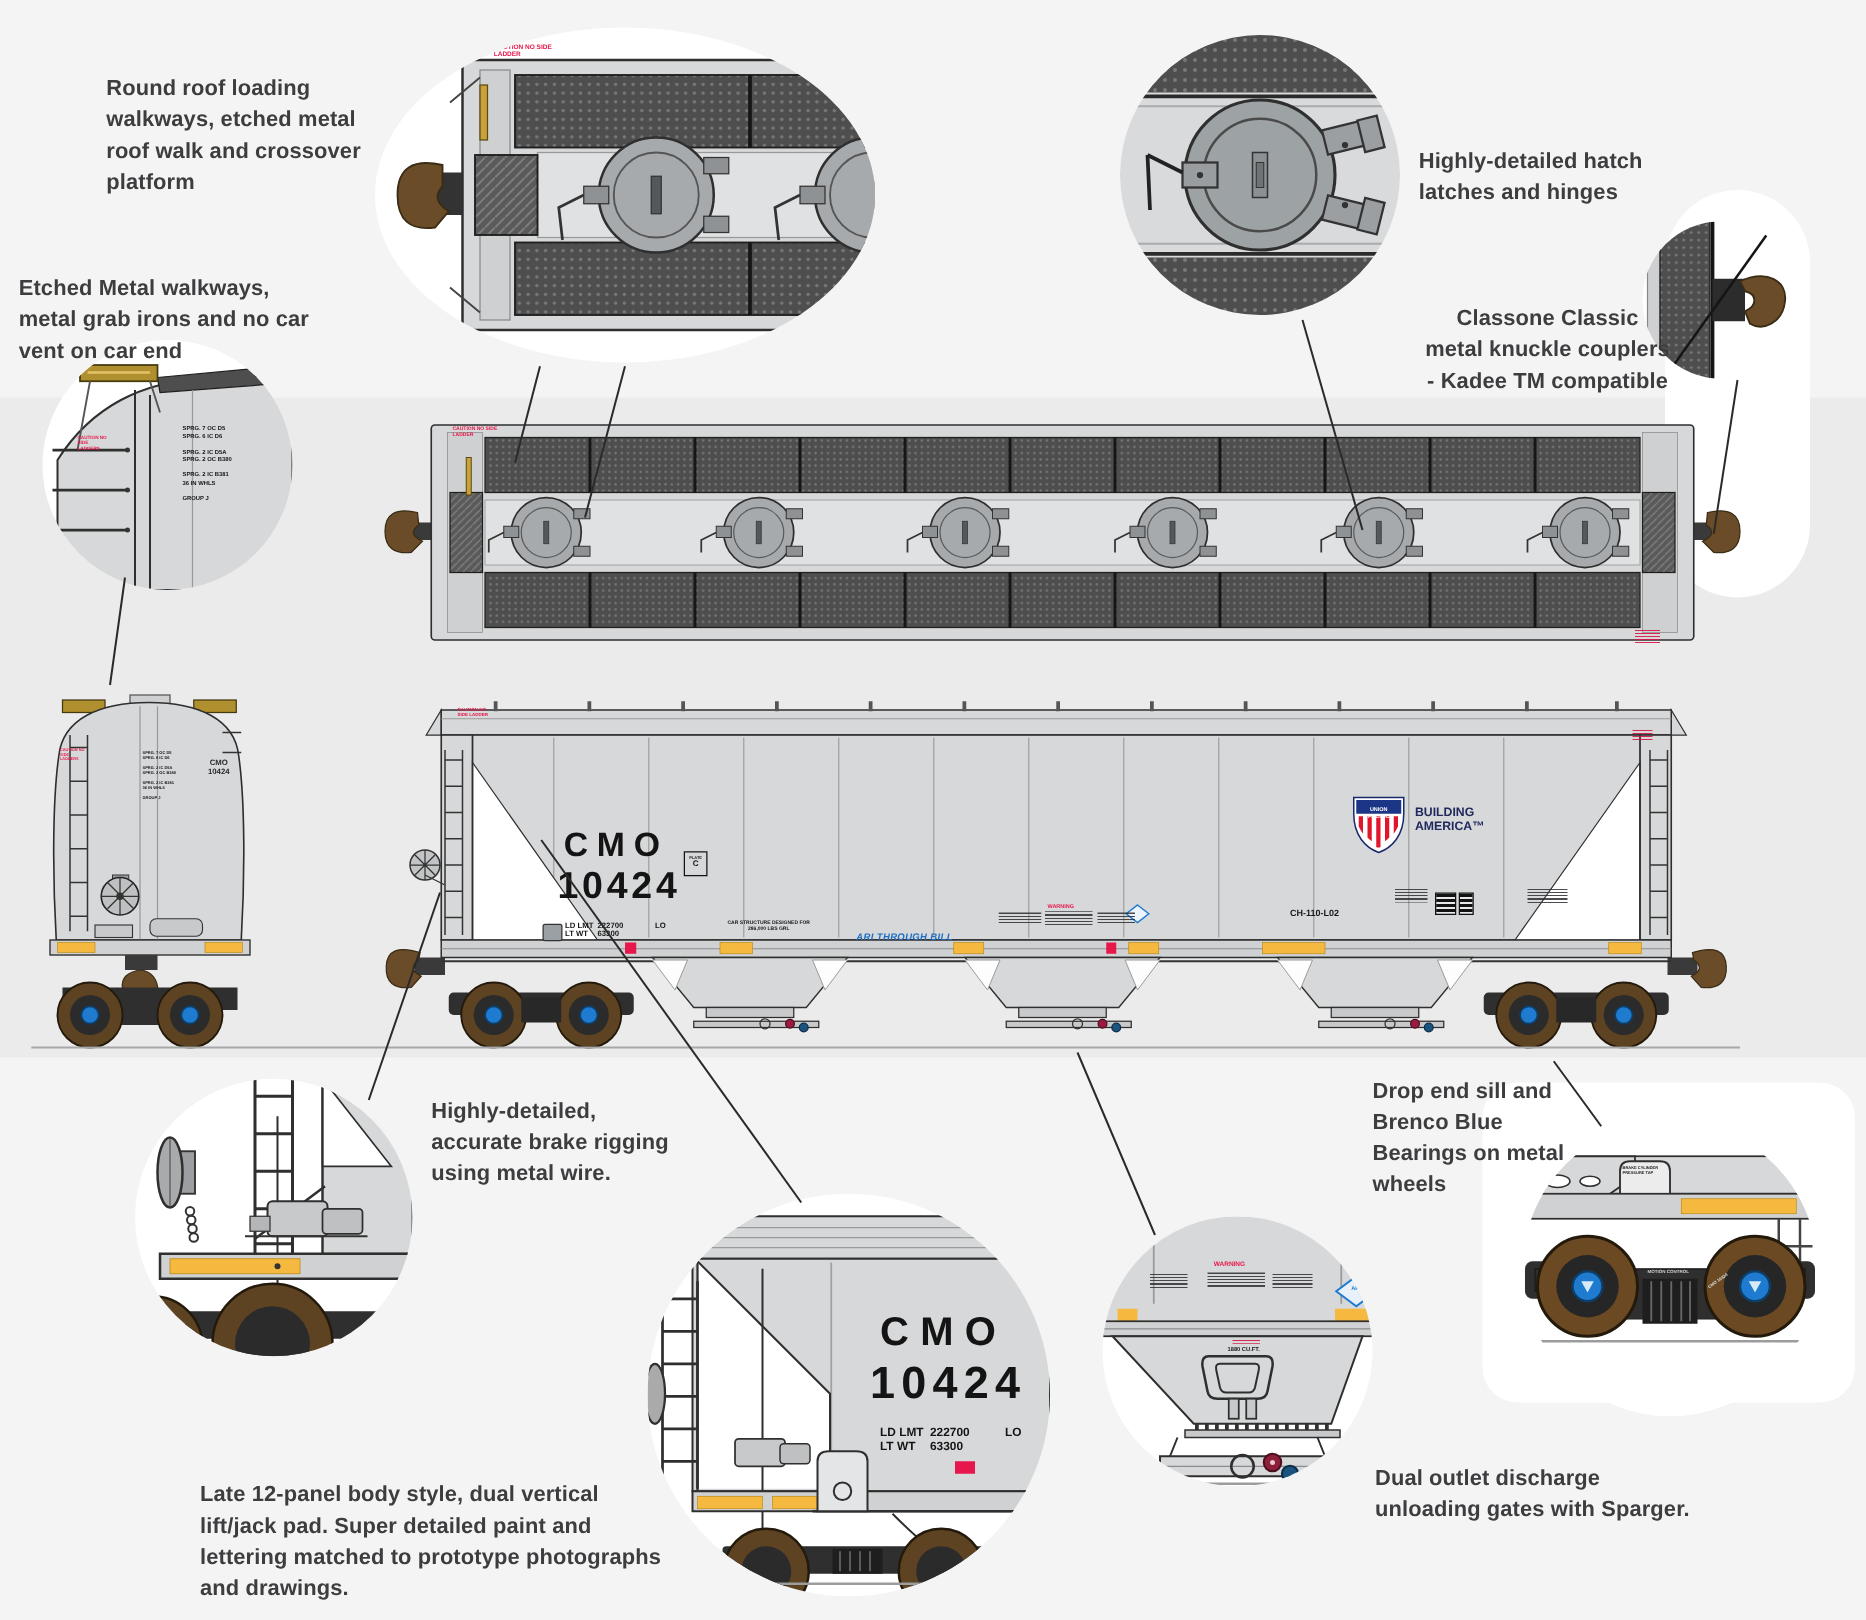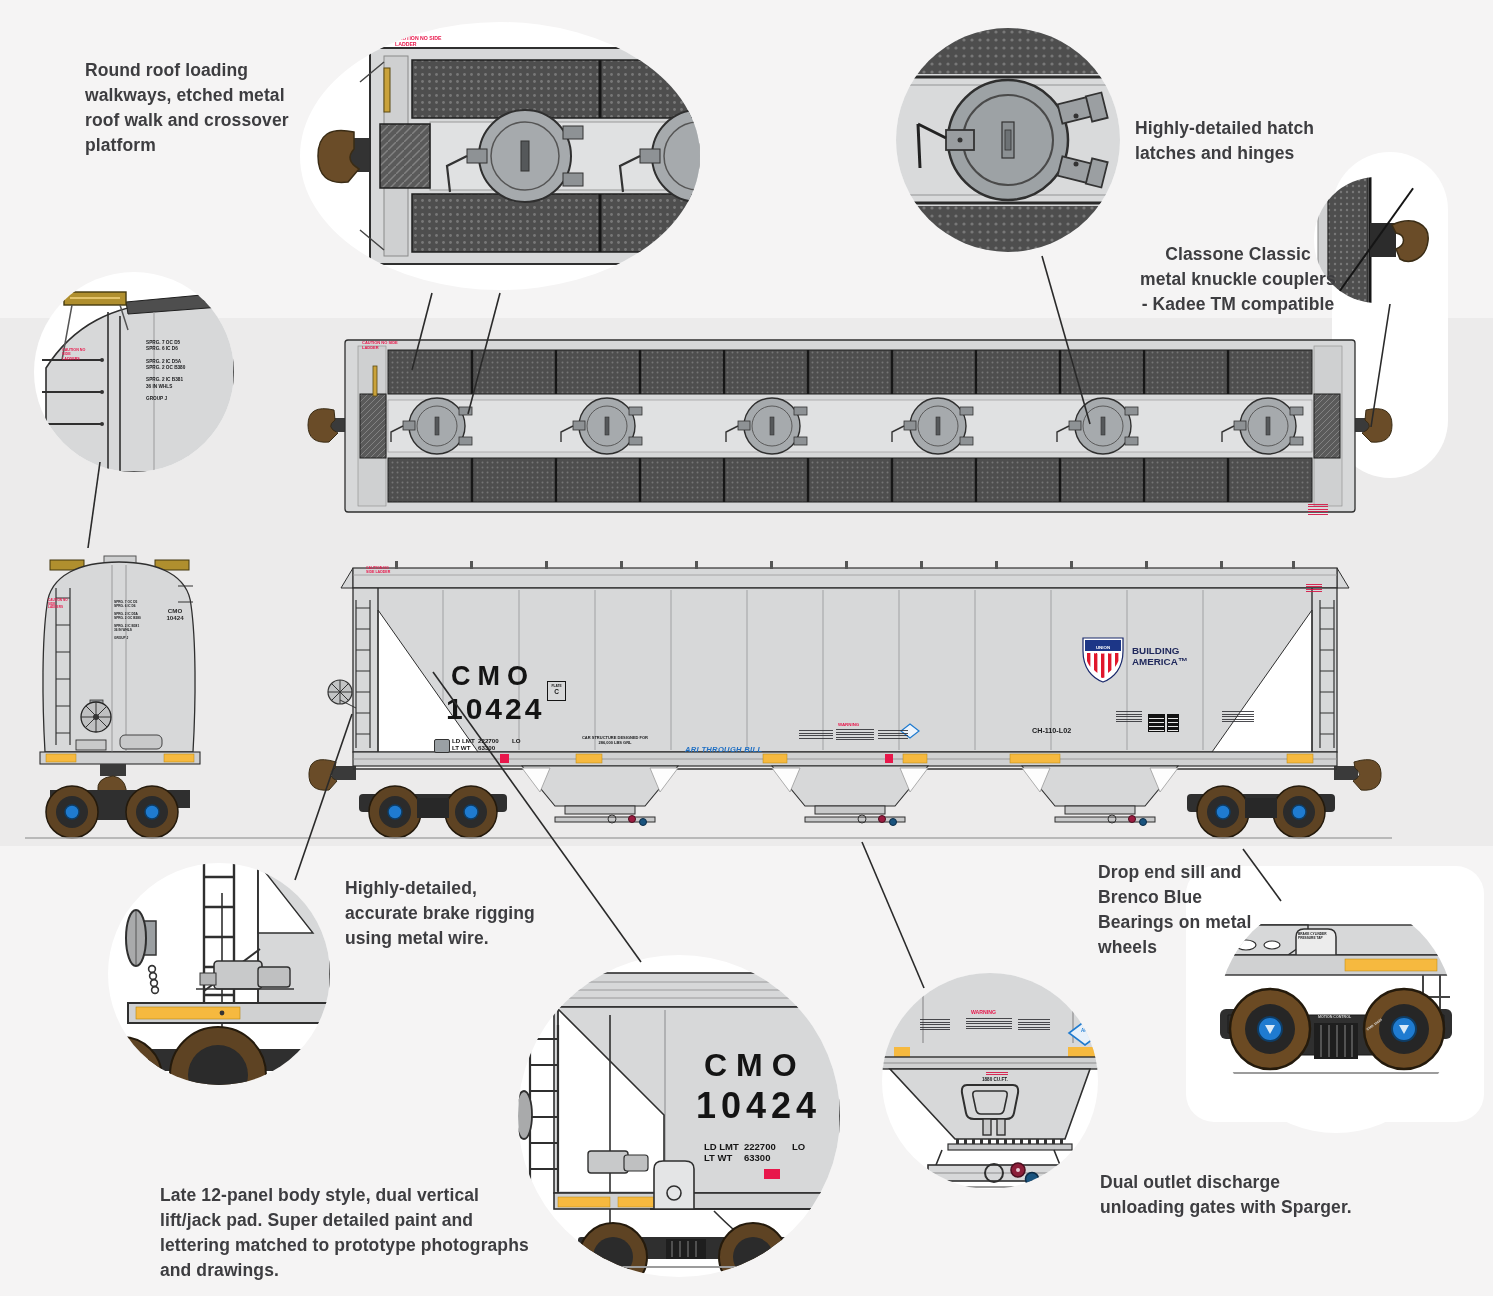--- a/index.html
+++ b/index.html
@@ -11,21 +11,21 @@
   .circle{position:absolute;border-radius:50%;background:#fff;overflow:hidden}
   .circle svg{position:absolute;left:0;top:0}
   .tiny{position:absolute;font-weight:700;color:#17181a;white-space:pre-line}
   .redtx{color:#e8174b}
   .noise{position:absolute;background:repeating-linear-gradient(to bottom,rgba(45,45,50,.85) 0 1px,transparent 1px 2.6px)}
   .rnoise{position:absolute;background:repeating-linear-gradient(to bottom,rgba(214,22,70,.9) 0 1px,transparent 1px 2.4px)}
   .stencil{position:absolute;background:repeating-linear-gradient(to bottom,#131313 0 3px,#e8e8e8 3px 4px);border:1px solid #111}
   .wrow{display:flex;font-weight:700;color:#141414}
   .wrow .l{width:26px}
   .wrow .v{width:30px;text-align:left}
-  .wrow .x{margin-left:4px}
+  .wrow .x{margin-left:16px}
   svg{display:block}
 </style>
 </head>
 <body>
 
 <div id="canvas">
 
   <div class="band" style="top:318px;height:528px;background:#ecebeb"></div>
   <div class="abs" style="left:1332px;top:152px;width:116px;height:326px;background:#fff;border-radius:58px"></div>
   <div class="abs" style="left:1186px;top:866px;width:298px;height:256px;background:#fff;border-radius:28px"></div>
@@ -604,20 +604,21 @@
     <div>SPRG. 2 IC B381</div><div>36 IN WHLS</div>
     <div>GROUP J</div>
   </div>
   <div class="tiny" style="left:155px;top:600px;width:40px;text-align:center;font-size:6.2px;line-height:1.15;color:#2a2a2a">
     <div>CMO</div><div>10424</div>
   </div>
 
   <div class="ann" style="left:85px;top:58px;width:232px">Round roof loading walkways, etched metal roof walk and crossover platform</div>
   <div class="ann" style="left:1135px;top:116px;width:180px">Highly-detailed hatch latches and hinges</div>
   <div class="ann" style="left:1140px;top:242px;width:196px;text-align:center">Classone Classic metal knuckle couplers - Kadee TM compatible</div>
+  <div class="ann" style="left:15px;top:218px;width:244px">Etched Metal walkways, metal grab irons and no car vent on car end</div>
   <div class="ann" style="left:345px;top:876px;width:200px">Highly-detailed, accurate brake rigging using metal wire.</div>
   <div class="ann" style="left:1098px;top:860px;width:178px">Drop end sill and Brenco Blue Bearings on metal wheels</div>
   <div class="ann" style="left:160px;top:1183px;width:372px">Late  12-panel body style, dual vertical lift/jack pad. Super detailed paint and lettering matched to prototype photographs and drawings.</div>
   <div class="ann" style="left:1100px;top:1170px;width:262px">Dual outlet discharge unloading gates with Sparger.</div>
 
   <svg class="abs" style="left:0;top:0;pointer-events:none" width="1493" height="1296" viewBox="0 0 1493 1296">
     <line x1="25" y1="838" x2="1392" y2="838" stroke="#a8a8a8" stroke-width="1.6"></line>
     <g stroke="#2a2a2a" stroke-width="1.6">
       <line x1="432" y1="293" x2="412" y2="370"></line>
       <line x1="500" y1="293" x2="468" y2="414"></line>

